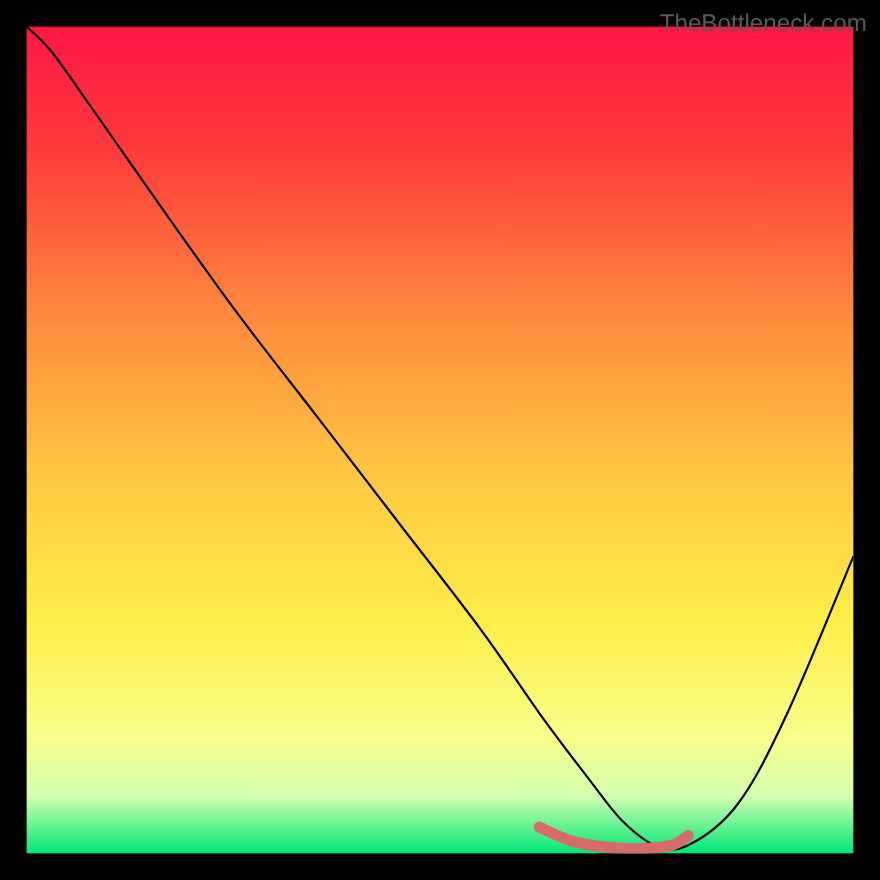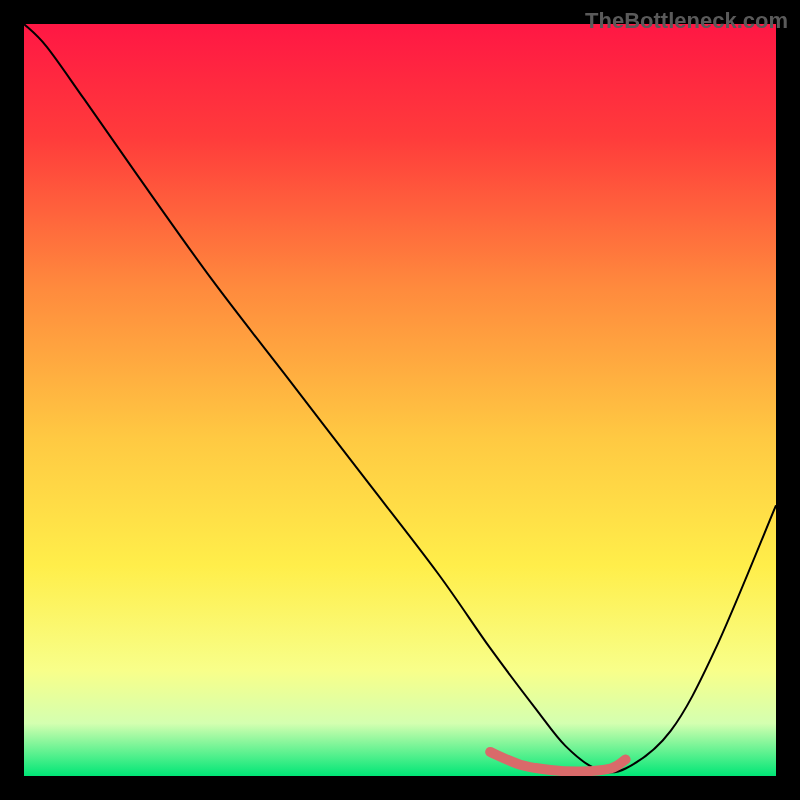--- a/index.html
+++ b/index.html
@@ -1,18 +1,18 @@
 <!DOCTYPE html>
 <html><head>
 <meta charset="utf-8">
 <style>
 *{margin:0;padding:0;box-sizing:border-box}
 body{background:#000;width:800px;height:800px;position:relative;font-family:Arial,sans-serif}
 .chart-container{position:absolute;top:0;left:0;width:800px;height:800px}
-.watermark{position:absolute;top:8px;right:12px;color:#5a5a5a;font-size:22px;font-weight:bold;z-index:10}
+.watermark{position:absolute;top:8px;right:12px;color:#5a5a5a;font-size:22px;font-weight:normal;z-index:10}
 .plot-area{position:absolute;top:24px;left:24px;width:752px;height:752px}
 svg{display:block}
 </style>
 </head>
 <body>
 
 <div class="chart-container">
   <div class="watermark">TheBottleneck.com</div>
   <div class="plot-area">
     <svg id="chart-svg" width="752" height="752" viewBox="0 0 752 752">

